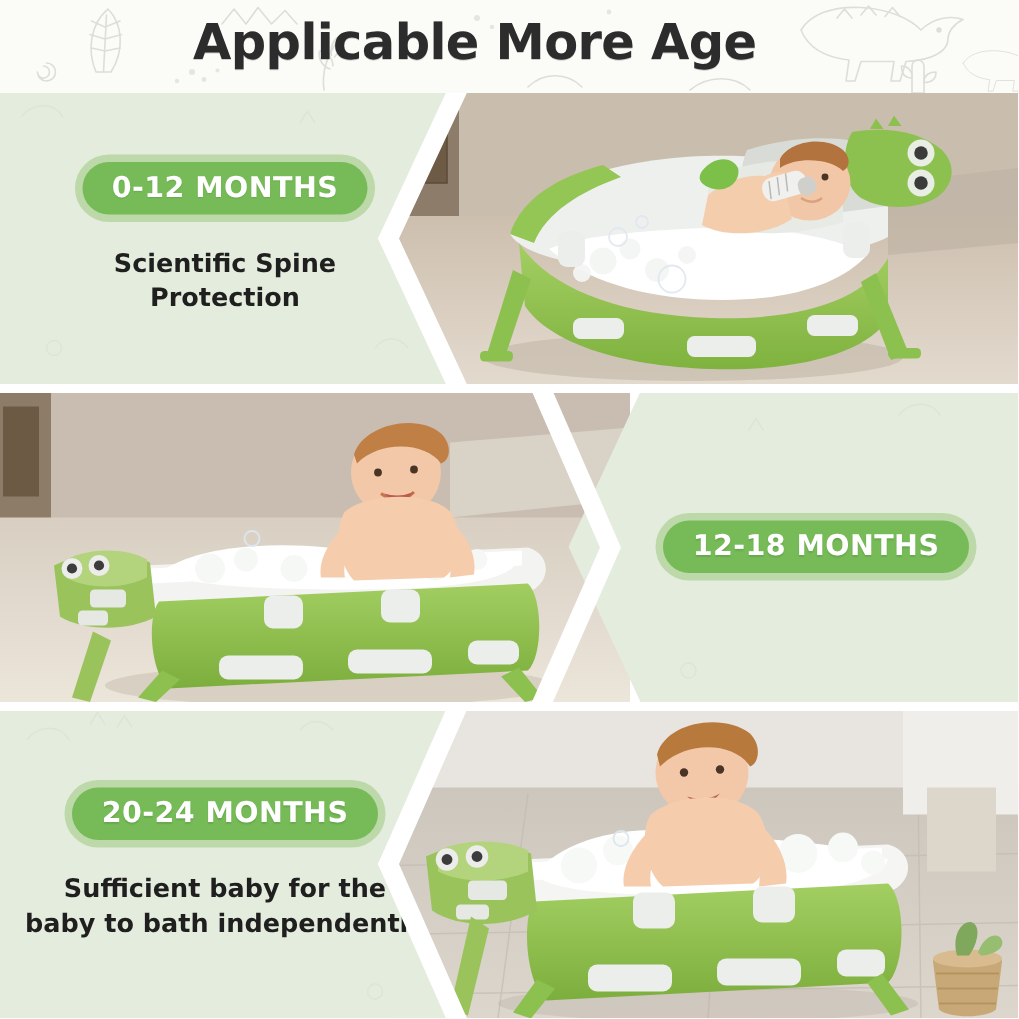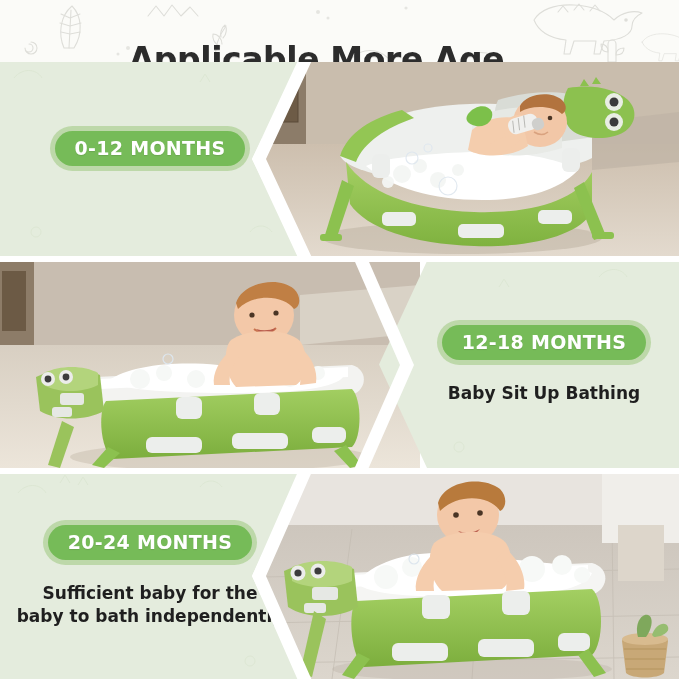--- a/index.html
+++ b/index.html
@@ -39,21 +39,20 @@
     position: absolute;
     left: 0; top: 8px;
     width: 633px;
     text-align: center;
     font-size: 33px;
     font-weight: bold;
     letter-spacing: -0.4px;
     color: #2c2c2c;
     font-family: "DejaVu Sans", sans-serif;
     text-shadow: 0 1px 0 rgba(0,0,0,0.18);
-    margin-top: 32px;
   }
 
   
   .row {
     position: absolute;
     left: 0;
     width: 679px;
     overflow: hidden;
     background: #ffffff;
   }
@@ -306,20 +305,22 @@
         <g fill="none" stroke="#d6e2cb" stroke-width="1">
           <path d="M14 16 c8 -10 22 -10 28 0"></path>
           <path d="M250 170 c6 -8 16 -8 22 0"></path>
           <circle cx="36" cy="170" r="5"></circle>
           <path d="M200 20 l5 -8 l5 8"></path>
         </g>
       </svg>
       <div class="panel-inner">
         <div class="badge">0-12 MONTHS</div>
         <div class="caption">
+          <div>Scientific Spine</div>
+          <div>Protection</div>
         </div>
       </div>
     </div>
 
     <svg class="chev" style="left:238px;width:80px;" viewBox="0 0 80 194" preserveAspectRatio="none">
       <path d="M62 -6 L14 97 L62 200 L76 200 L28 97 L76 -6 Z" fill="#ffffff"></path>
     </svg>
   </div>
 
   <div class="gap" id="gap1"></div>
@@ -407,23 +408,20 @@
     <div class="panel" style="left:379px;width:300px;clip-path:polygon(48px 0, 300px 0, 300px 100%, 48px 100%, 0 50%);">
       <svg class="panel-deco" viewBox="0 0 300 207" preserveAspectRatio="none">
         <g fill="none" stroke="#d6e2cb" stroke-width="1">
           <path d="M220 16 c8 -10 22 -10 28 0"></path>
           <circle cx="80" cy="186" r="5"></circle>
           <path d="M120 26 l5 -8 l5 8"></path>
         </g>
       </svg>
       <div class="panel-inner" style="padding-left:30px;">
         <div class="badge">12-18 MONTHS</div>
-        <div class="caption">
-          <div>Baby Sit Up Bathing</div>
-        </div>
       </div>
     </div>
 
     <svg class="chev" style="left:352px;width:80px;" viewBox="0 0 80 207" preserveAspectRatio="none">
       <path d="M14 -6 L62 104 L14 213 L0 213 L48 104 L0 -6 Z" fill="#ffffff"></path>
     </svg>
   </div>
 
   <div class="gap" id="gap2"></div>
 

